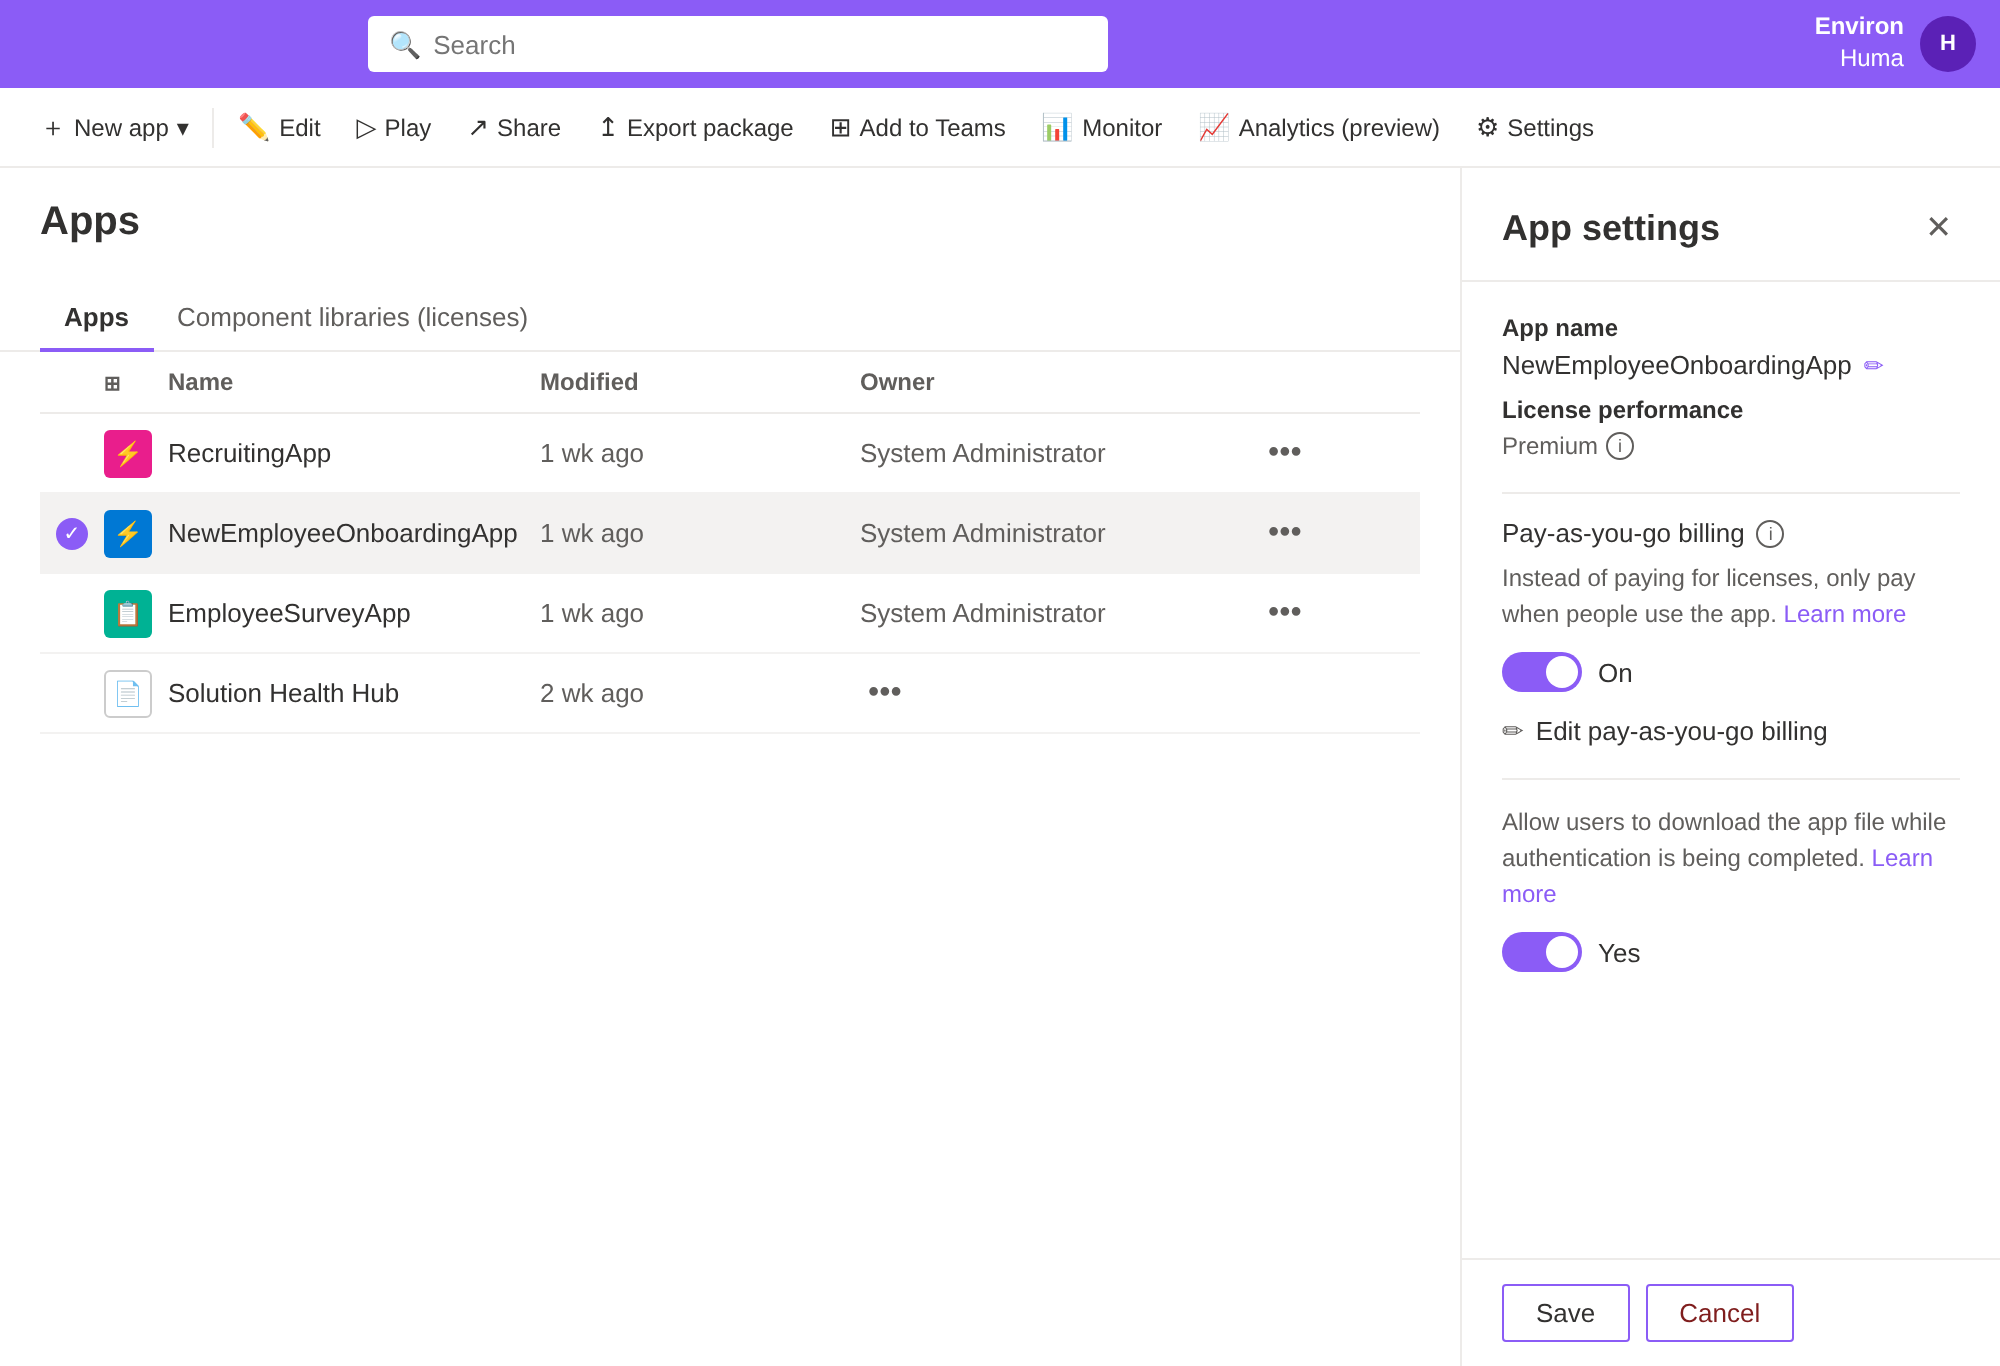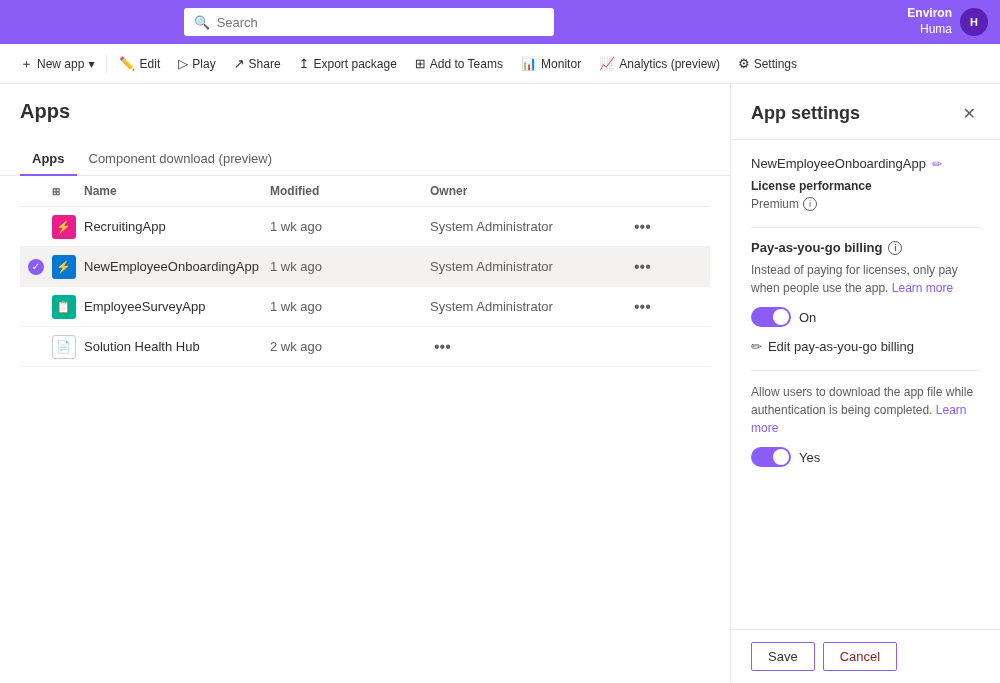--- a/index.html
+++ b/index.html
@@ -219,21 +219,21 @@
       width: 14px; height: 14px;
       border-radius: 50%;
       border: 1px solid #605e5c;
       display: inline-flex; align-items: center; justify-content: center;
       font-size: 9px; color: #605e5c;
       cursor: pointer;
     }
     .divider { border: none; border-top: 1px solid #edebe9; margin: 12px 0; }
     .section-title {
       font-size: 13px;
-      font-weight: 700;
+      font-weight: 400;
       color: #323130;
       margin-bottom: 6px;
       display: flex;
       align-items: flex-end;
       gap: 6px;
     }
     .section-desc {
       font-size: 12px;
       color: #605e5c;
       line-height: 1.5;
@@ -363,21 +363,21 @@
 </div>
 
 <div class="main-content">
 
   <div class="apps-panel">
     <div class="panel-header">
       <div class="panel-title">Apps</div>
     </div>
     <div class="tabs">
       <div class="tab active">Apps</div>
-      <div class="tab">Component download (preview)</div>
+      <div class="tab">Component libraries (licenses)</div>
     </div>
     <div class="table-container">
       <div class="table-header">
         <div></div>
         <div>
           <span class="grid-icon">⊞</span>
         </div>
         <div>Name</div>
         <div>Modified</div>
         <div>Owner</div>
@@ -443,20 +443,21 @@
         </div>
     </div>
   </div>
 
   <div class="side-panel">
     <div class="side-panel-header">
       <div class="side-panel-title">App settings</div>
       <button class="close-btn">✕</button>
     </div>
     <div class="side-panel-body">
+      <div class="field-label">App name</div>
       <div class="field-value">
         <span>NewEmployeeOnboardingApp</span>
         <span class="edit-icon">✏</span>
       </div>
       <div class="field-label" style="margin-top:8px;">License performance</div>
       <div class="field-sub">
         <span>Premium</span>
         <span class="info-icon">i</span>
       </div>
       <hr class="divider">

